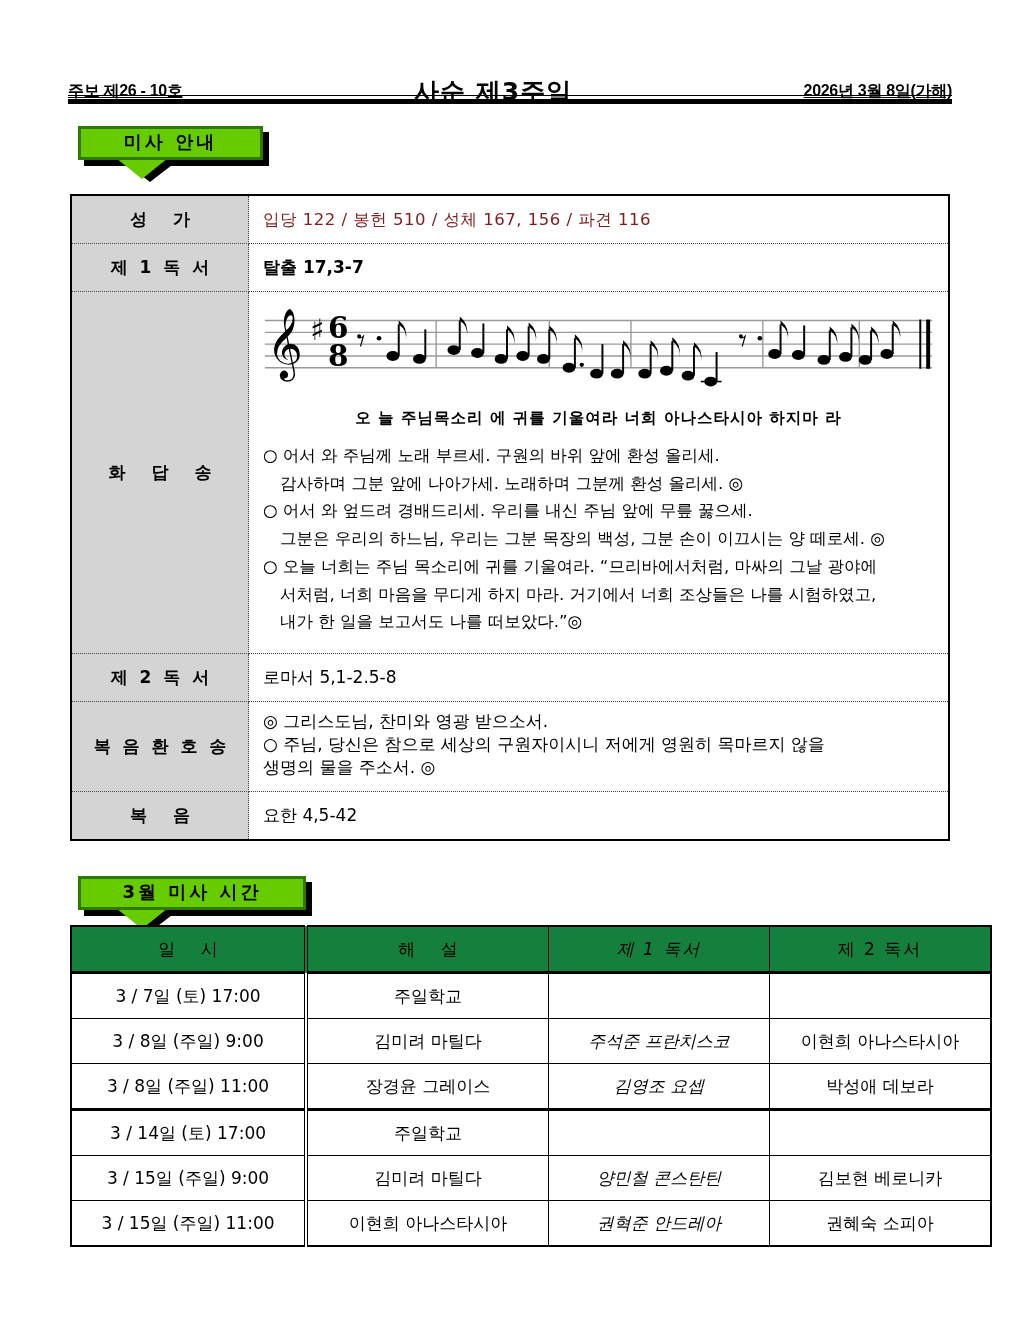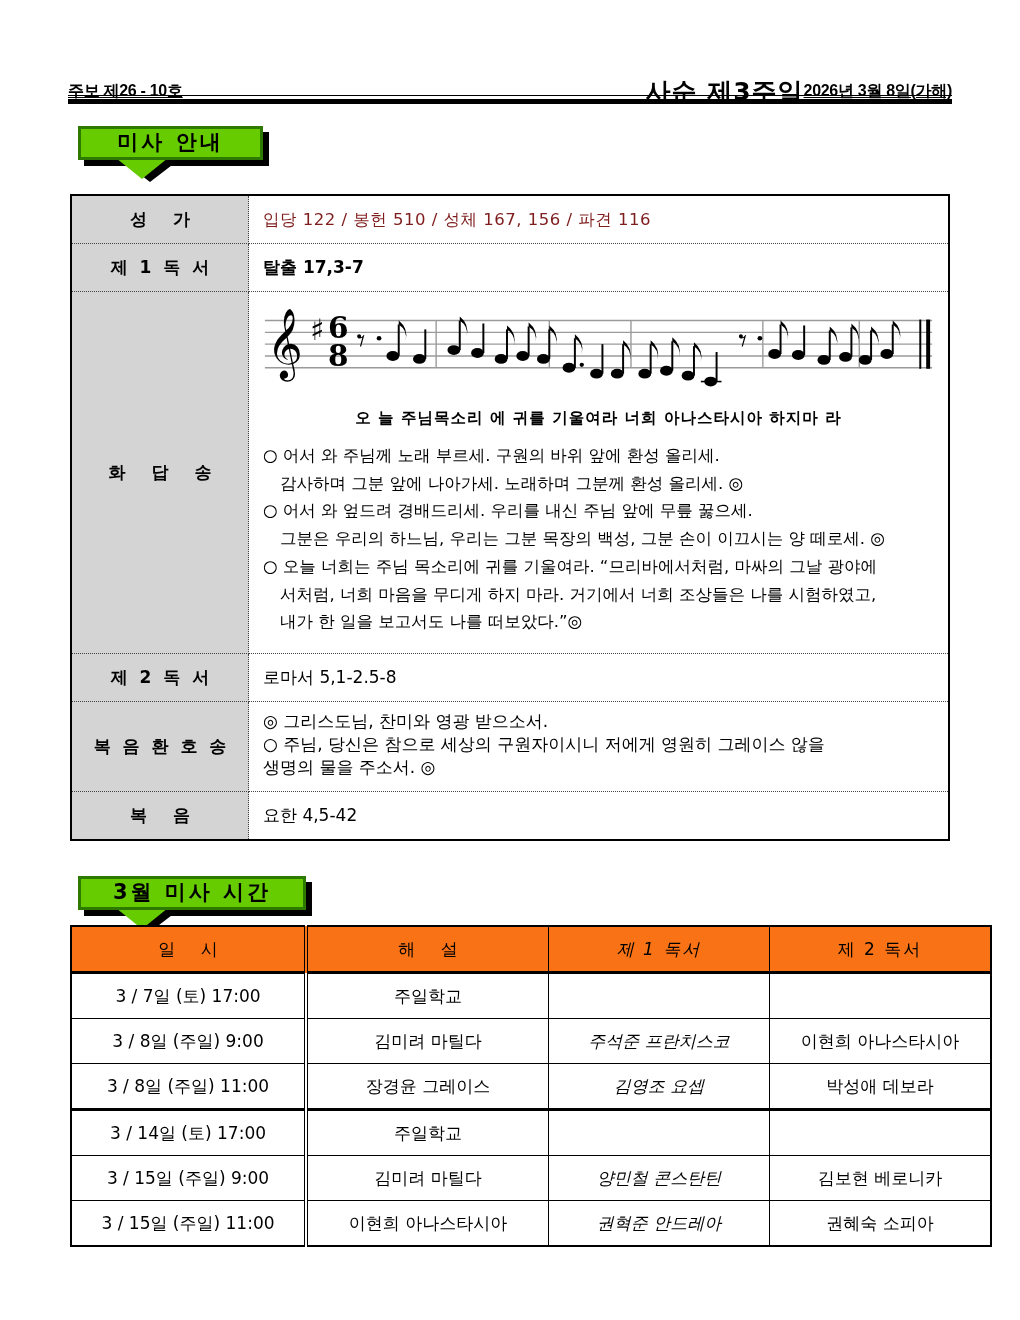--- a/index.html
+++ b/index.html
@@ -35,21 +35,21 @@
     text-decoration: underline;
   }
   .mast-left {
     font-size: 16px;
     font-weight: bold;
     letter-spacing: -0.3px;
     white-space: nowrap;
   }
   .mast-center {
     flex: 1;
-    text-align: right;
+    text-align: center;
     font-size: 25px;
     font-weight: bold;
     letter-spacing: 1px;
     font-family: "DejaVu Sans", sans-serif;
   }
   .mast-right {
     font-size: 16px;
     font-weight: bold;
     letter-spacing: -0.3px;
     white-space: nowrap;
@@ -92,21 +92,21 @@
     height: 34px;
     width: 100%;
     background: #66CC00;
     border: 3px solid #2E7A00;
     box-sizing: border-box;
     display: flex;
     align-items: center;
     justify-content: center;
   }
   .banner .box-label {
-    font-size: 21px;
+    font-size: 18px;
     font-weight: bold;
     letter-spacing: 3px;
     color: #000;
     font-family: "DejaVu Sans", sans-serif;
     white-space: nowrap;
     padding-bottom: 2px;
   }
   .banner .arrow-shadow {
     position: absolute;
     left: 46px;
@@ -215,21 +215,21 @@
   .schedule th, .schedule td {
     border: 1px solid #000;
     text-align: center;
     font-size: 17px;
     font-family: "DejaVu Sans", sans-serif;
     height: 44px;
     padding: 0 4px;
     white-space: nowrap;
   }
   .schedule th {
-    background: #f97316;
+    background: #15803d;
     font-weight: normal;
     letter-spacing: 2px;
     border-bottom: 3px solid #000;
   }
   .schedule th.sp { letter-spacing: 10px; text-indent: 10px; }
   .schedule .c-date { width: 224px; border-right: 4px double #000; }
   .schedule .c-nar  { width: 232px; }
   .schedule .c-r1   { width: 212px; font-style: italic; }
   .schedule .c-r2   { width: 212px; }
   .schedule tr.week-end td { border-bottom: 3px solid #000; }
@@ -421,21 +421,21 @@
       </td>
     </tr>
     <tr>
       <td class="lt-label tight">제 2 독 서</td>
       <td class="lt-val">로마서 5,1-2.5-8</td>
     </tr>
     <tr>
       <td class="lt-label tight">복 음 환 호 송</td>
       <td class="lt-val resp">
         <div>◎ 그리스도님, 찬미와 영광 받으소서.</div>
-        <div>○ 주님, 당신은 참으로 세상의 구원자이시니 저에게 영원히 그레이스 않을</div>
+        <div>○ 주님, 당신은 참으로 세상의 구원자이시니 저에게 영원히 목마르지 않을</div>
         <div>생명의 물을 주소서. ◎</div>
       </td>
     </tr>
     <tr>
       <td class="lt-label">복        음</td>
       <td class="lt-val">요한 4,5-42</td>
     </tr>
   </tbody>
     </table>
 

